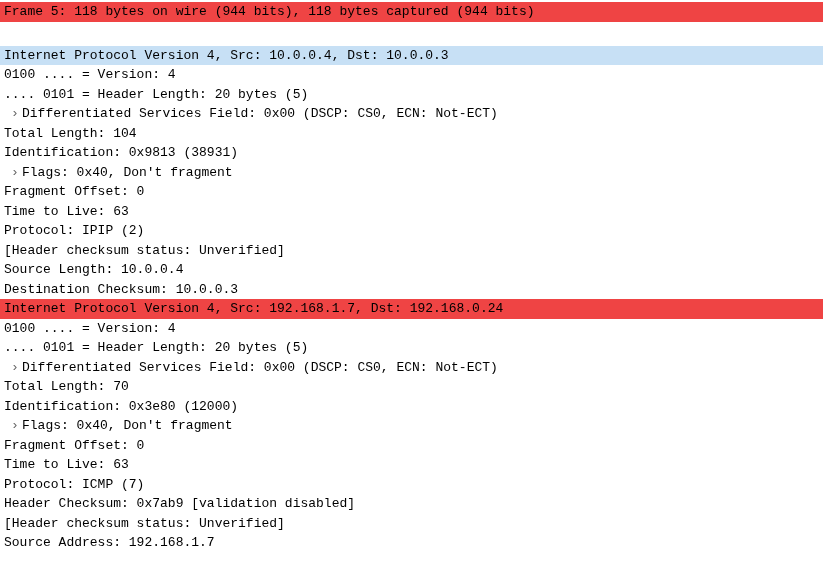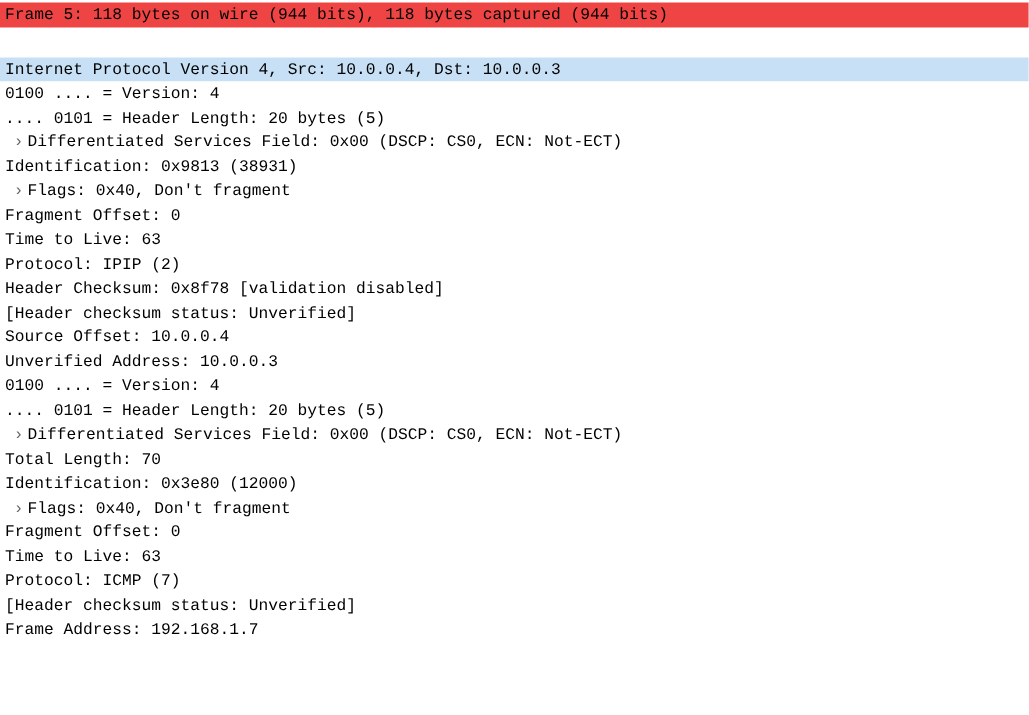--- a/index.html
+++ b/index.html
@@ -66,48 +66,51 @@
     <span>0100 .... = Version: 4</span>
   </div>
   <div class="line indent-1">
     <span>.... 0101 = Header Length: 20 bytes (5)</span>
   </div>
   <div class="line indent-expandable">
     <span class="expander">›</span>
     <span>Differentiated Services Field: 0x00 (DSCP: CS0, ECN: Not-ECT)</span>
   </div>
   <div class="line indent-1">
+    <span>Total Length: 104</span>
+  </div>
+  <div class="line indent-1">
     <span>Identification: 0x9813 (38931)</span>
   </div>
   <div class="line indent-expandable">
     <span class="expander">›</span>
     <span>Flags: 0x40, Don't fragment</span>
   </div>
   <div class="line indent-1">
     <span>Fragment Offset: 0</span>
   </div>
   <div class="line indent-1">
     <span>Time to Live: 63</span>
   </div>
   <div class="line indent-1">
     <span>Protocol: IPIP (2)</span>
   </div>
   <div class="line indent-1">
-    <span>Header Checksum: 0x8f78 [validation disabled]</span>
-  </div>
-  <div class="line indent-1">
     <span>[Header checksum status: Unverified]</span>
   </div>
   <div class="line indent-1">
-    <span>Source Offset: 10.0.0.4</span>
+    <span>Source Length: 10.0.0.4</span>
   </div>
   <div class="line indent-1">
-    <span>Unverified Address: 10.0.0.3</span>
+    <span>Destination Checksum: 10.0.0.3</span>
   </div>
 
+  <div class="line header-gray">
+    <span>Internet Protocol Version 4, Src: 192.168.1.7, Dst: 192.168.0.24</span>
+  </div>
 
   <div class="line indent-1">
     <span>0100 .... = Version: 4</span>
   </div>
   <div class="line indent-1">
     <span>.... 0101 = Header Length: 20 bytes (5)</span>
   </div>
   <div class="line indent-expandable">
     <span class="expander">›</span>
     <span>Differentiated Services Field: 0x00 (DSCP: CS0, ECN: Not-ECT)</span>
@@ -125,19 +128,22 @@
   <div class="line indent-1">
     <span>Fragment Offset: 0</span>
   </div>
   <div class="line indent-1">
     <span>Time to Live: 63</span>
   </div>
   <div class="line indent-1">
     <span>Protocol: ICMP (7)</span>
   </div>
   <div class="line indent-1">
+    <span>Header Checksum: 0x7ab9 [validation disabled]</span>
+  </div>
+  <div class="line indent-1">
     <span>[Header checksum status: Unverified]</span>
   </div>
   <div class="line indent-1">
-    <span>Frame Address: 192.168.1.7</span>
+    <span>Source Address: 192.168.1.7</span>
   </div>
 
 </div>
 
 </body></html>

